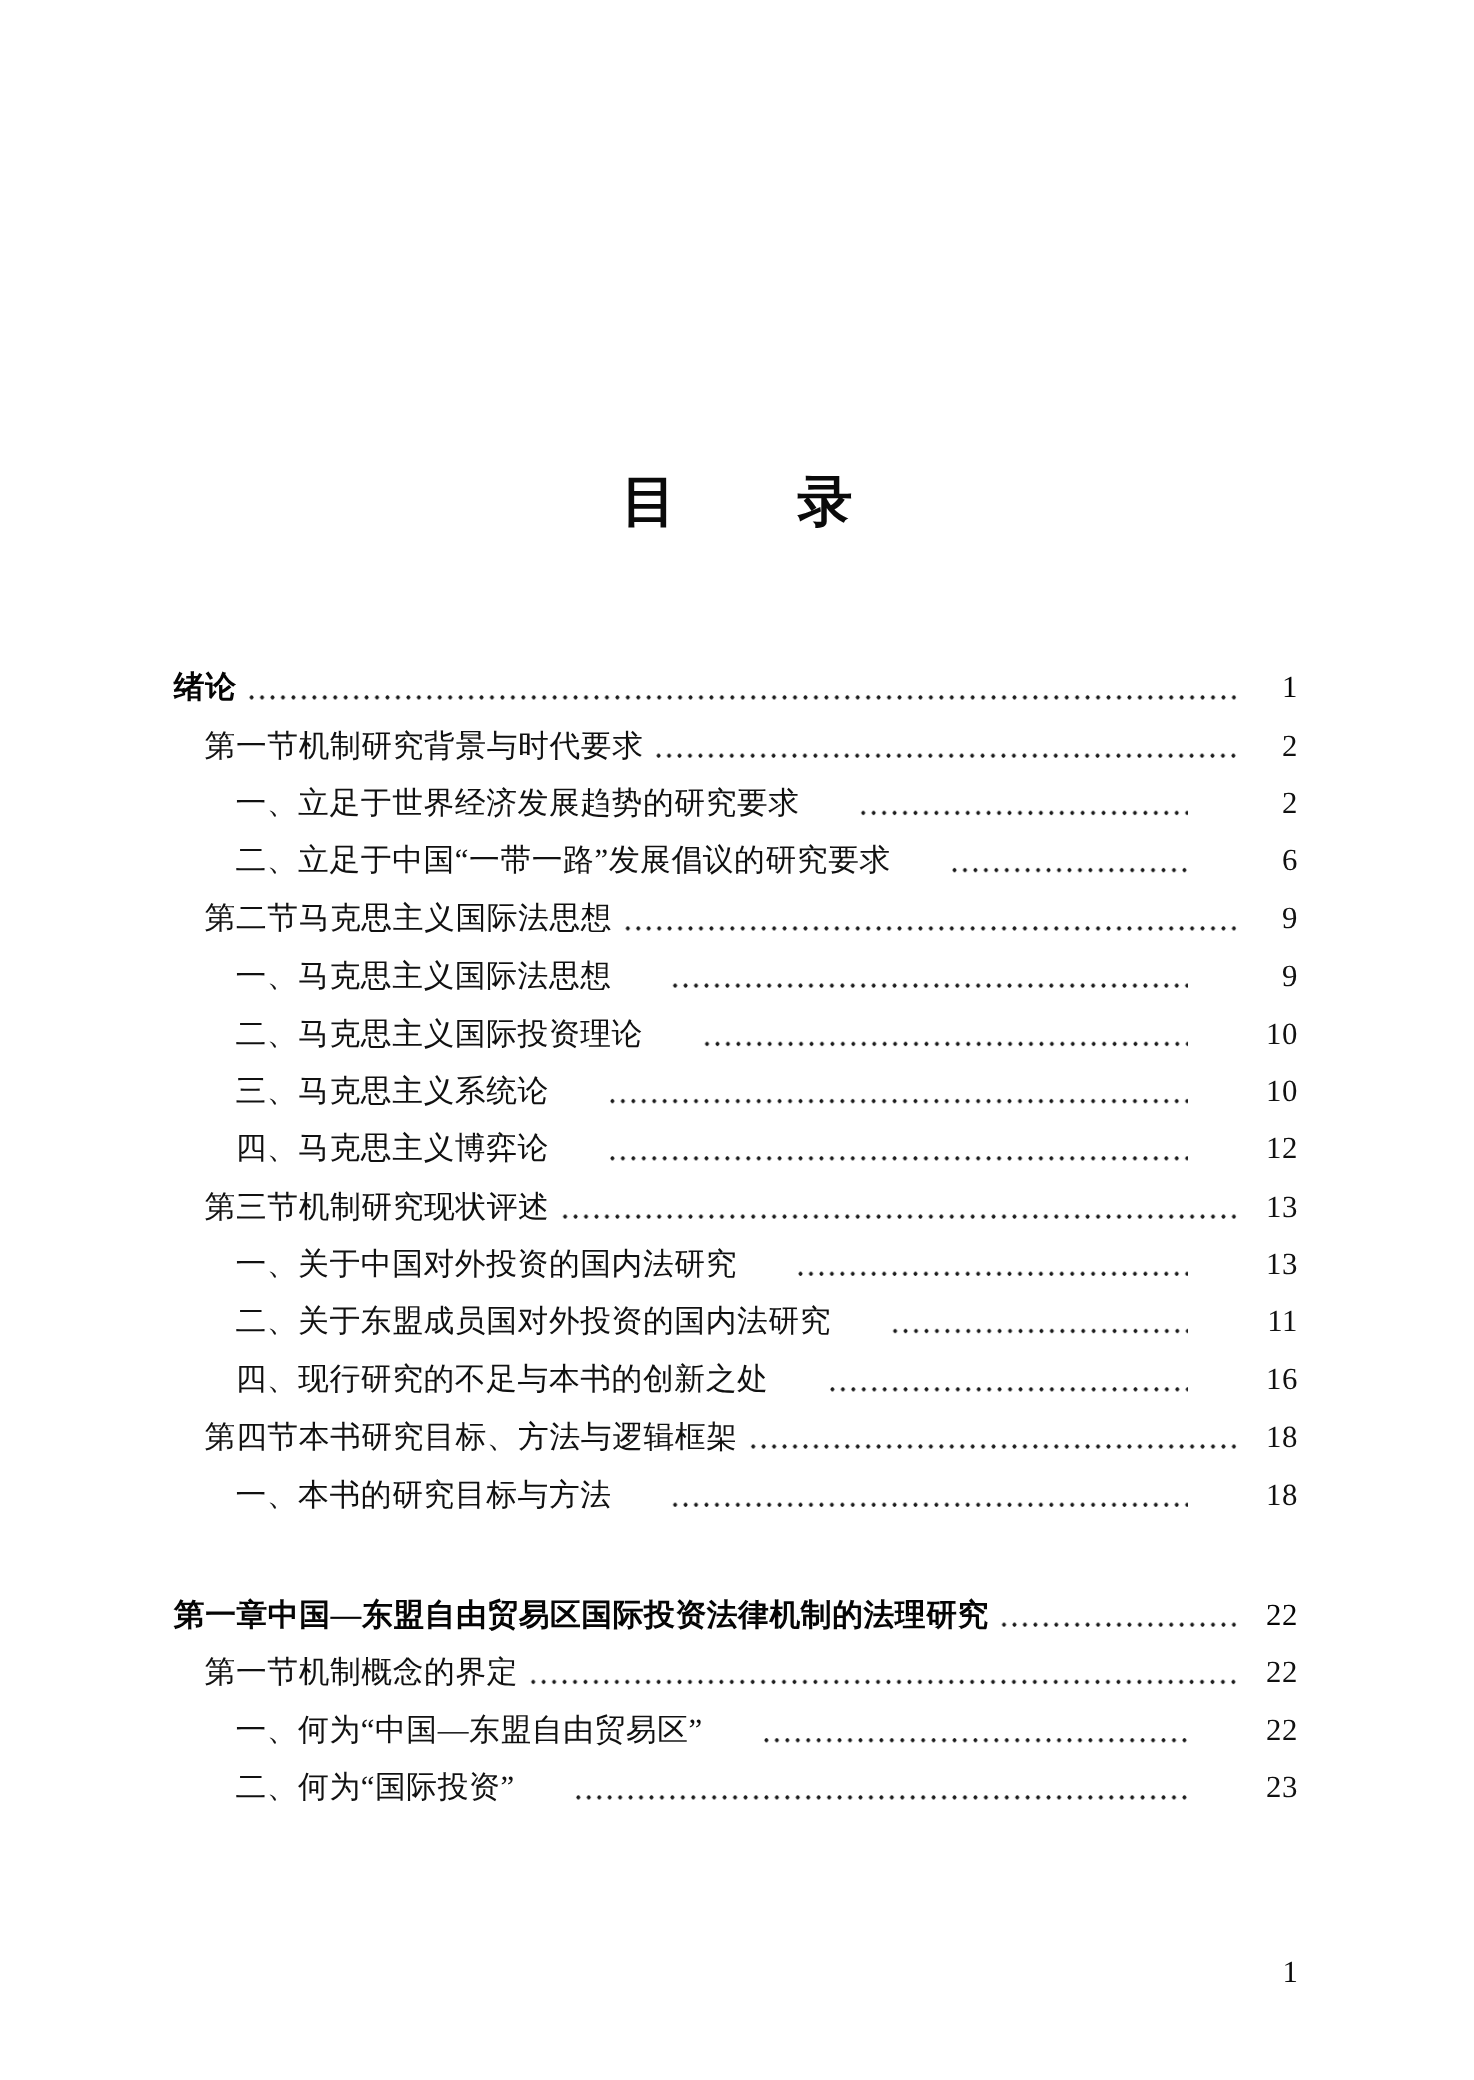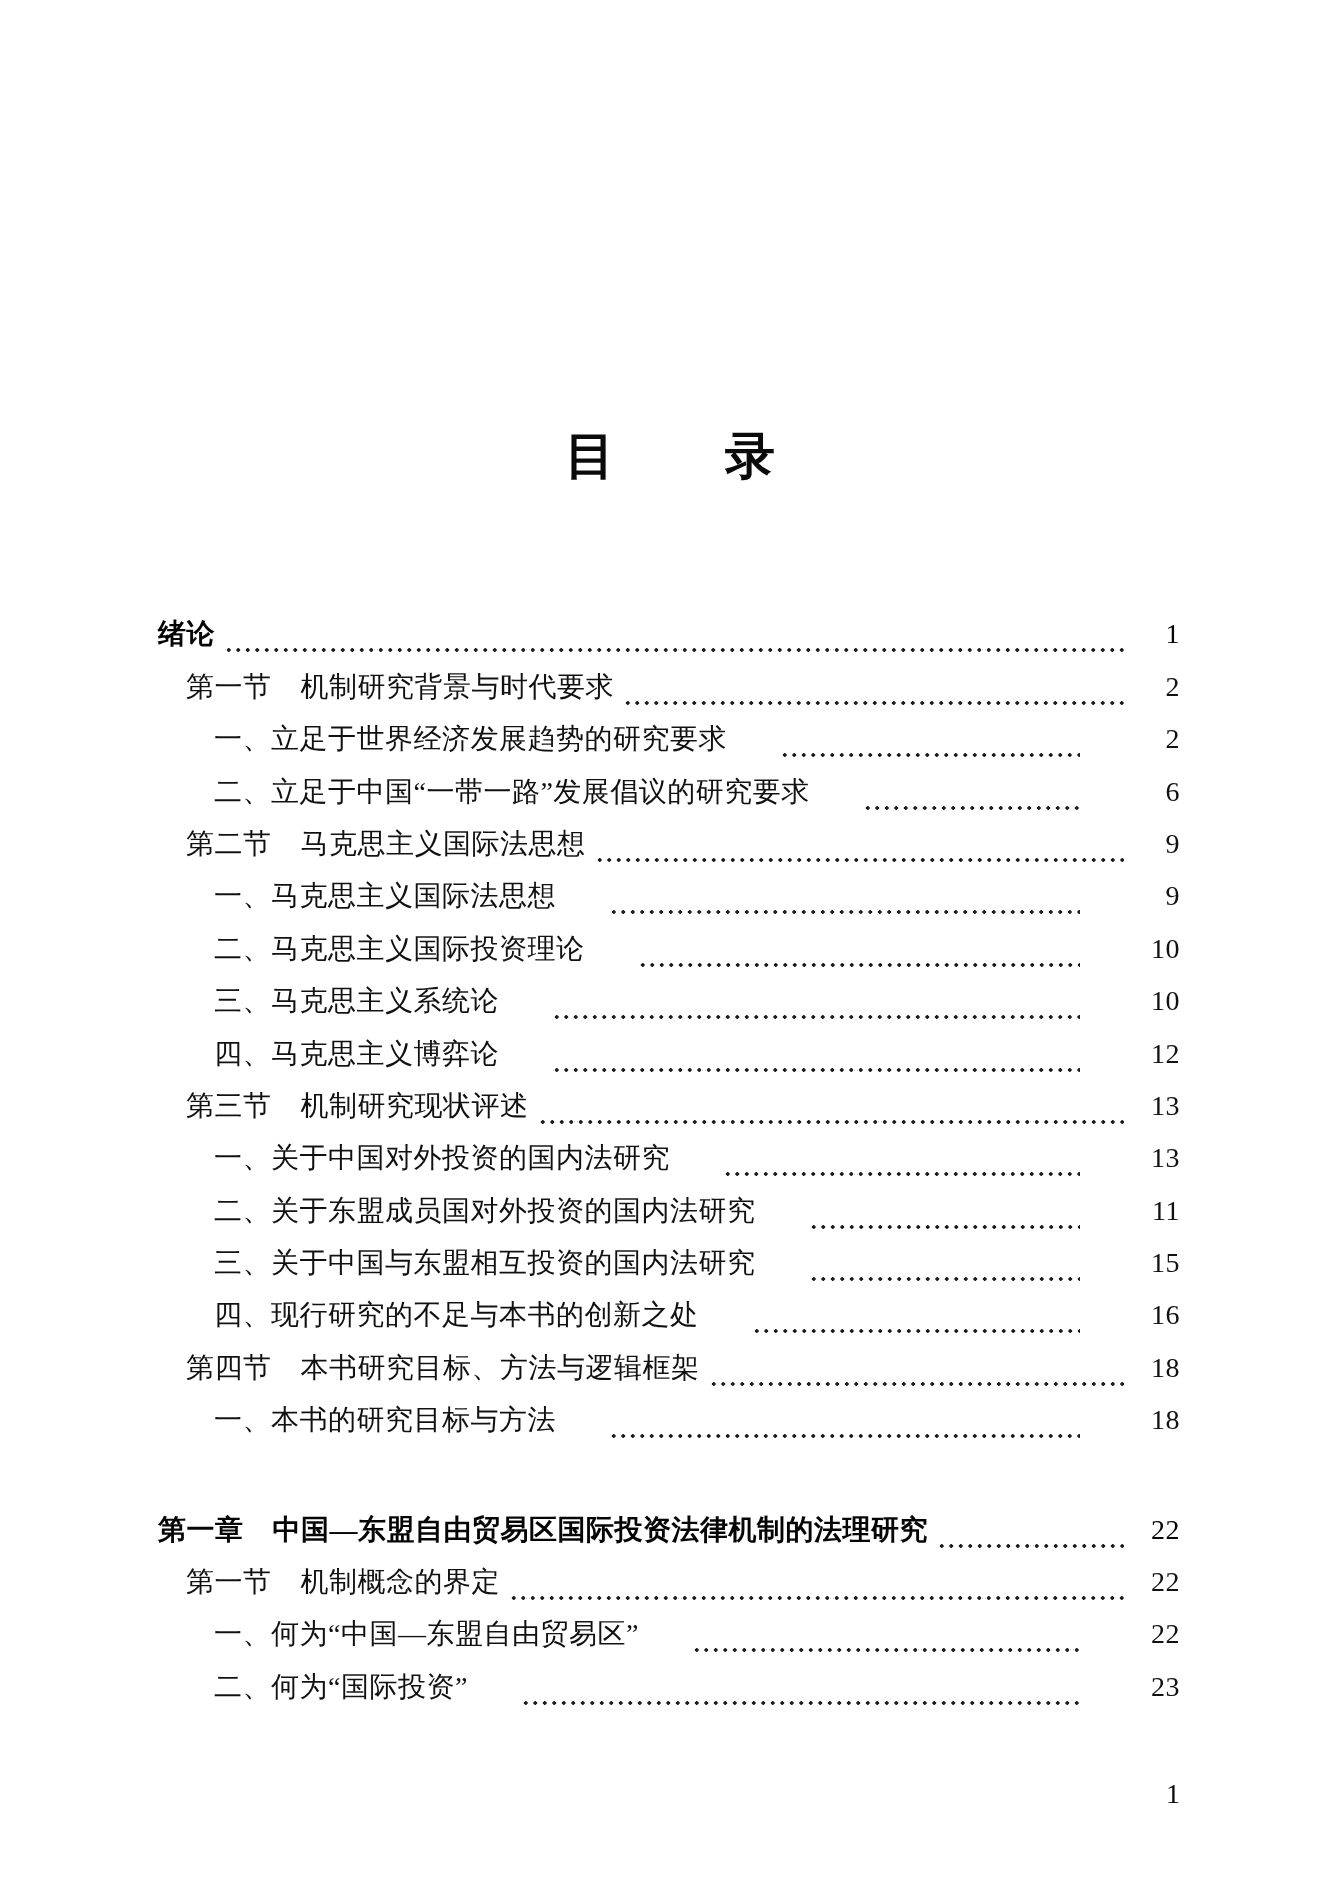--- a/index.html
+++ b/index.html
@@ -31,30 +31,30 @@
   }
   .toc {
     position: absolute;
     left: 158px;
     top: 600px;
     width: 1022px;
   }
   .row {
     height: 52.4px;
     display: flex;
-    align-items: flex-end;
+    align-items: center;
     font-size: 28px;
     line-height: 36px;
     letter-spacing: 0.5px;
     white-space: nowrap;
   }
   .row.lvl0 { font-weight: bold; color: #050505; }
   .row.lvl1 { padding-left: 28px; }
   .row.lvl2 { padding-left: 56px; gap: 44px; }
-  .row .label.gap-after { margin-right: 29px; }
+  .row .label.gap-after { }
   .leader {
     flex: 1 1 auto;
     height: 4px;
     margin: 16px 10px 0 9px;
     background-image: radial-gradient(circle, #1c1c1c 1.55px, rgba(0,0,0,0) 2.0px);
     background-size: 9.5px 4px;
     background-repeat: repeat-x;
     background-position: left center;
   }
   .pg {
@@ -143,25 +143,20 @@
         <span class="title">一、关于中国对外投资的国内法研究</span>
         <span class="leader"></span>
         <span class="pg">13</span>
       </div>
       <div class="row lvl2">
         <span class="title">二、关于东盟成员国对外投资的国内法研究</span>
         <span class="leader"></span>
         <span class="pg">11</span>
       </div>
       <div class="row lvl2">
-        <span class="title">三、关于中国与东盟相互投资的国内法研究</span>
-        <span class="leader"></span>
-        <span class="pg">15</span>
-      </div>
-      <div class="row lvl2">
         <span class="title">四、现行研究的不足与本书的创新之处</span>
         <span class="leader"></span>
         <span class="pg">16</span>
       </div>
       <div class="row lvl1">
         <span class="label gap-after">第四节</span>
         <span class="title">本书研究目标、方法与逻辑框架</span>
         <span class="leader"></span>
         <span class="pg">18</span>
       </div>

